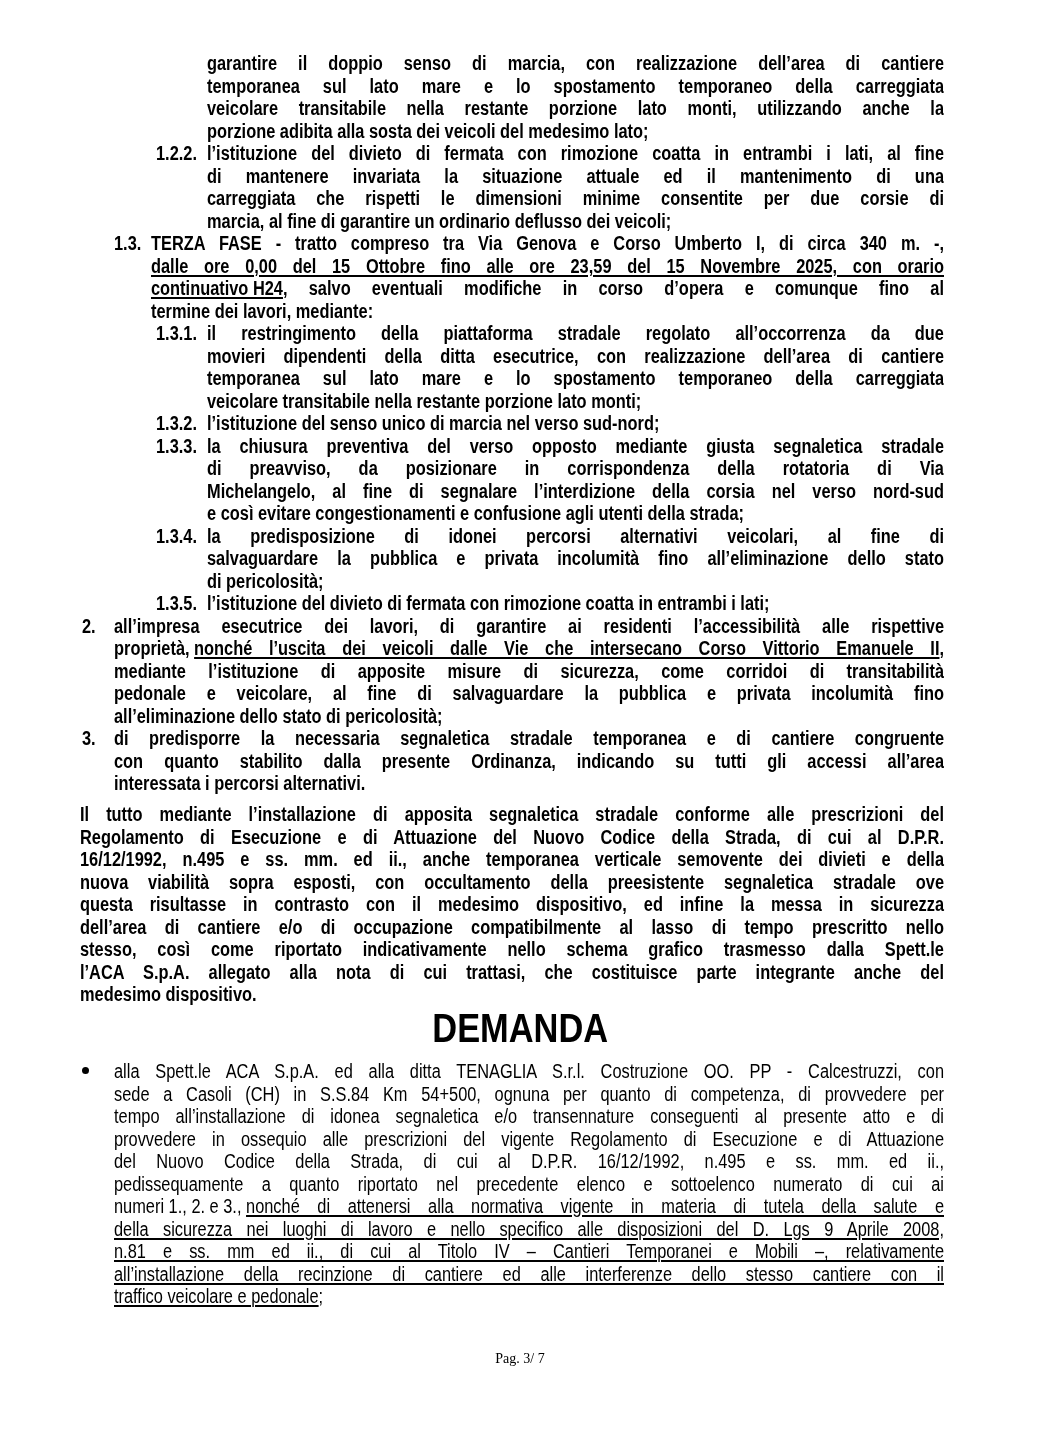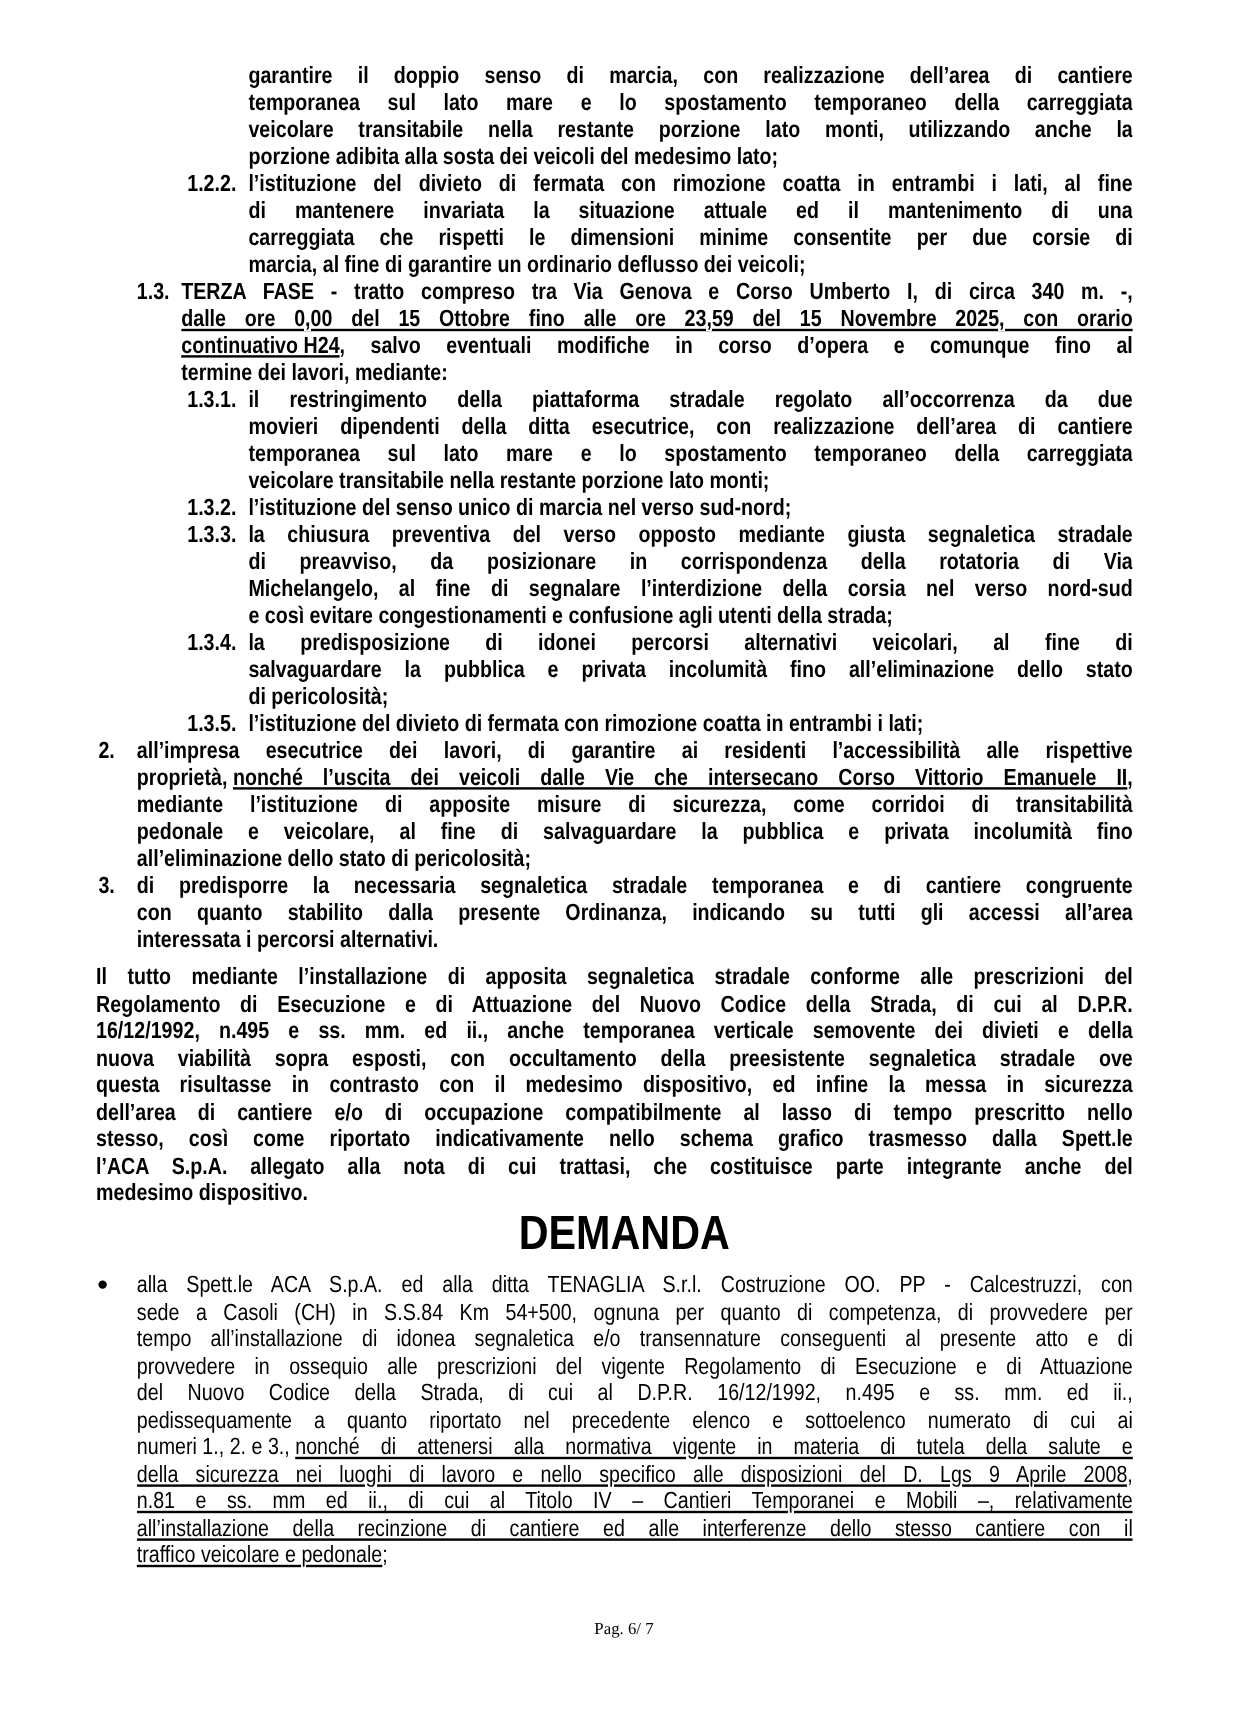--- a/index.html
+++ b/index.html
@@ -133,14 +133,14 @@
       <span class="u" style="flex:1;text-align:justify;text-align-last:justify;white-space:normal">nonché di attenersi alla normativa vigente in materia di tutela della salute e</span>
     </div>
     <div class="ln reg j u" style="left: 114px; top: 1217.5px; width: 988.095px; transform: scaleX(0.84);">della sicurezza nei luoghi di lavoro e nello specifico alle disposizioni del D. Lgs 9 Aprile 2008,</div>
     <div class="ln reg j u" style="left: 114px; top: 1240px; width: 988.095px; transform: scaleX(0.84);">n.81 e ss. mm ed ii., di cui al Titolo IV – Cantieri Temporanei e Mobili –, relativamente</div>
     <div class="ln reg j u" style="left: 114px; top: 1262.5px; width: 988.095px; transform: scaleX(0.84);">all’installazione della recinzione di cantiere ed alle interferenze dello stesso cantiere con il</div>
     <div class="ln reg" style="left:114px;top:1285px;transform:scaleX(0.84)">
       <span class="u">traffico veicolare e pedonale</span><span>;</span>
     </div>
   </div>
 
-  <div class="footer">Pag. 6/ 7</div>
+  <div class="footer">Pag. 3/ 7</div>
 </div>
 
 </body></html>

